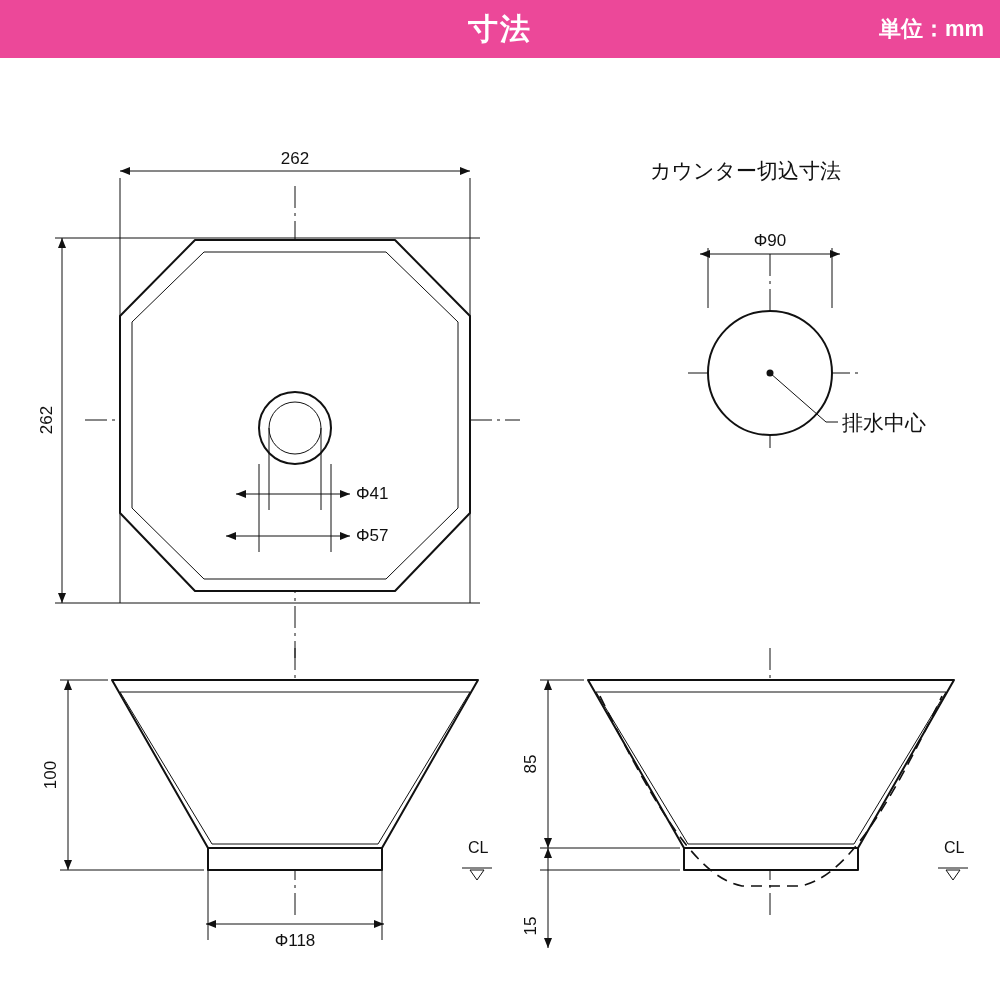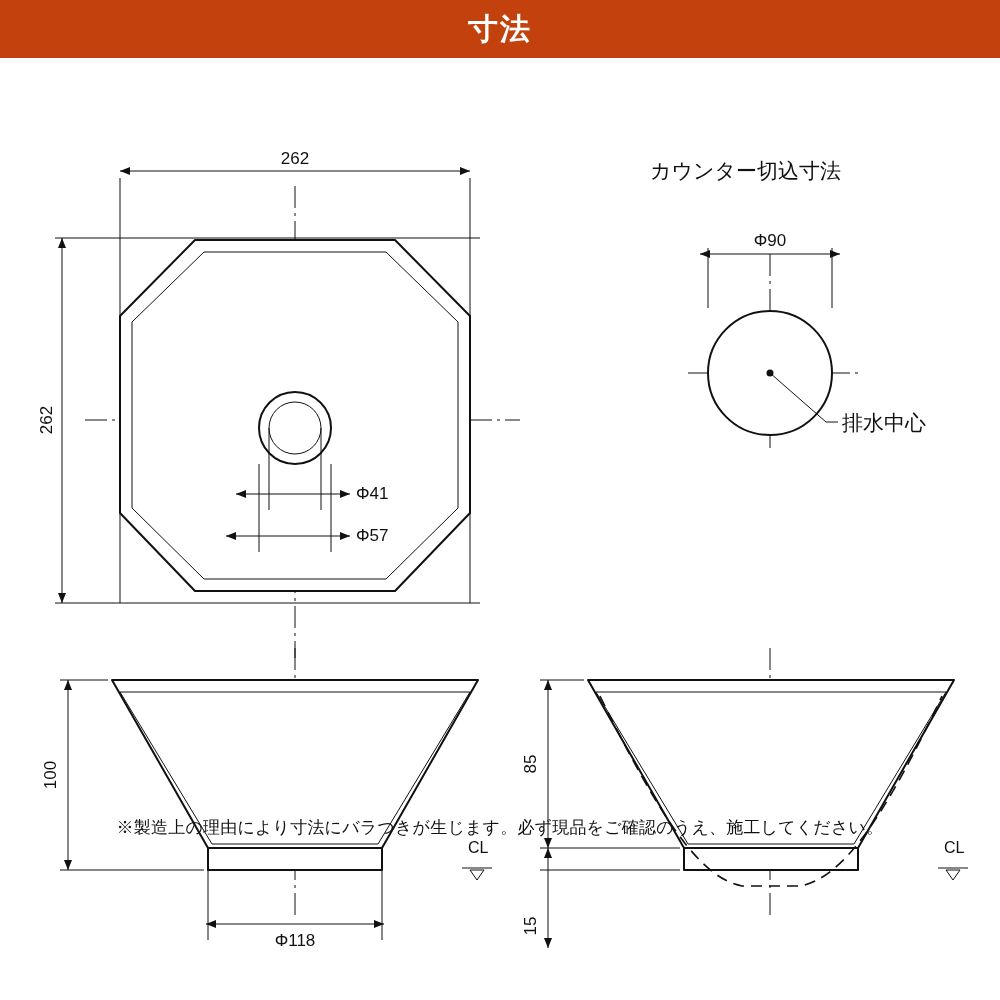--- a/index.html
+++ b/index.html
@@ -21,21 +21,21 @@
     width: 1000px;
     height: 1000px;
   }
   
   .header {
     position: absolute;
     left: 0;
     top: 0;
     width: 1000px;
     height: 58px;
-    background: #c2410c;
+    background: #ec4899;
     color: #ffffff;
     box-sizing: border-box;
   }
   .header-title {
     position: absolute;
     left: 0;
     top: 0;
     width: 1000px;
     height: 58px;
     line-height: 58px;
@@ -115,20 +115,21 @@
     stroke-dasharray: 11 7;
   }
 </style>
 </head>
 <body>
 
 <div id="sheet">
 
   <div class="header">
     <div class="header-title">寸法</div>
+    <div class="header-unit">単位：mm</div>
   </div>
 
   <div class="drawing">
     <svg class="canvas" viewBox="0 0 1000 942" xmlns="http://www.w3.org/2000/svg">
       <defs>
         <marker id="arrowEnd" markerWidth="12" markerHeight="12" refX="10" refY="4" orient="auto" markerUnits="userSpaceOnUse">
           <path d="M0,0 L10,4 L0,8 z" fill="#111111"></path>
         </marker>
         <marker id="arrowStart" markerWidth="12" markerHeight="12" refX="0" refY="4" orient="auto" markerUnits="userSpaceOnUse">
           <path d="M10,0 L0,4 L10,8 z" fill="#111111"></path>
@@ -232,15 +233,14 @@
         <path class="thinline" d="M540,812 L680,812"></path>
         <path class="thinline" marker-start="url(#arrowStart)" marker-end="url(#arrowEnd)" d="M548,790 L548,890"></path>
         <text class="dimtext" x="536" y="868" text-anchor="middle" transform="rotate(-90 536 868)">15</text>
 
         <text class="small" x="944" y="795">CL</text>
         <path class="thinline" d="M938,810 L968,810"></path>
         <path class="thinline" d="M946,812 L960,812 L953,822 Z" fill="none"></path>
       </g>
     </svg>
 
-    <div class="note">※製造上の理由により寸法にバラつきが生じます。必ず現品をご確認のうえ、施工してください。</div>
   </div>
 </div>
 
 </body></html>

